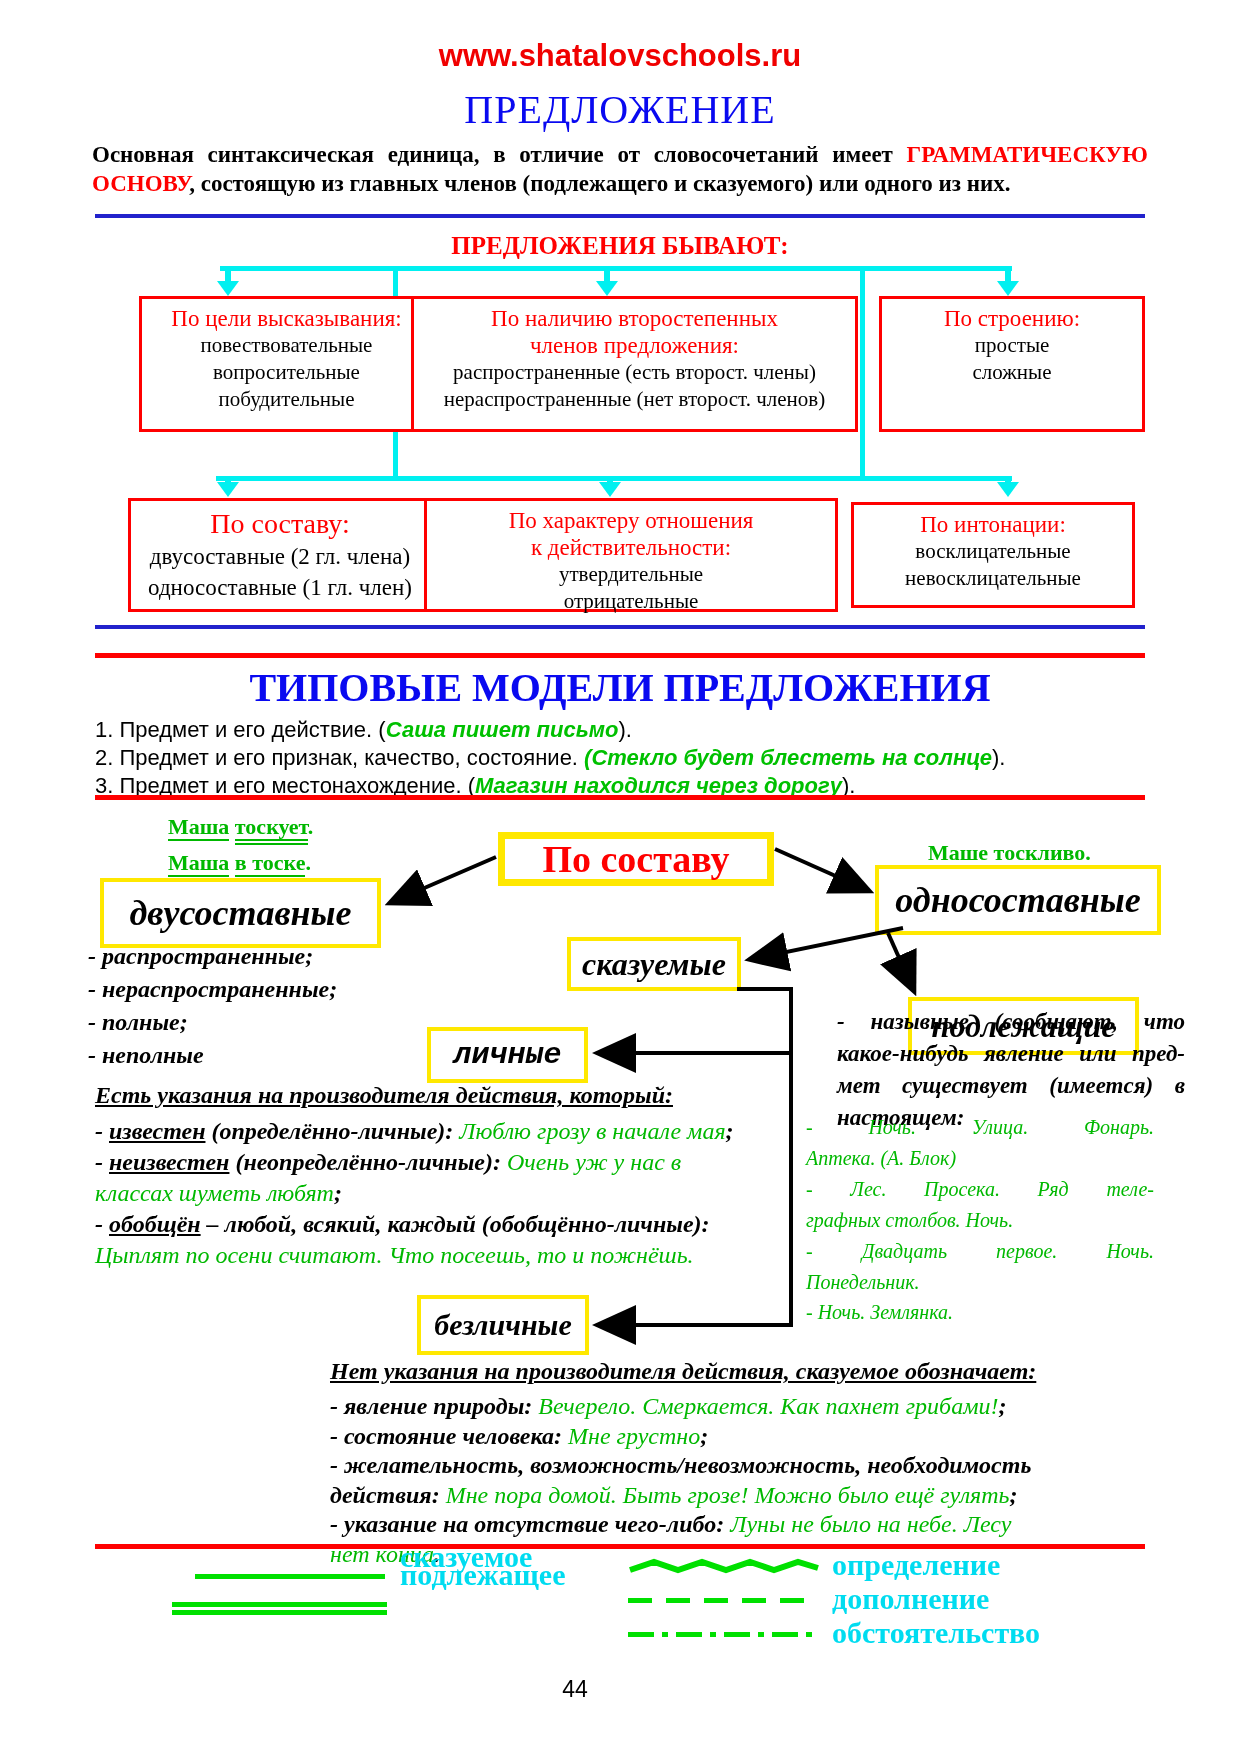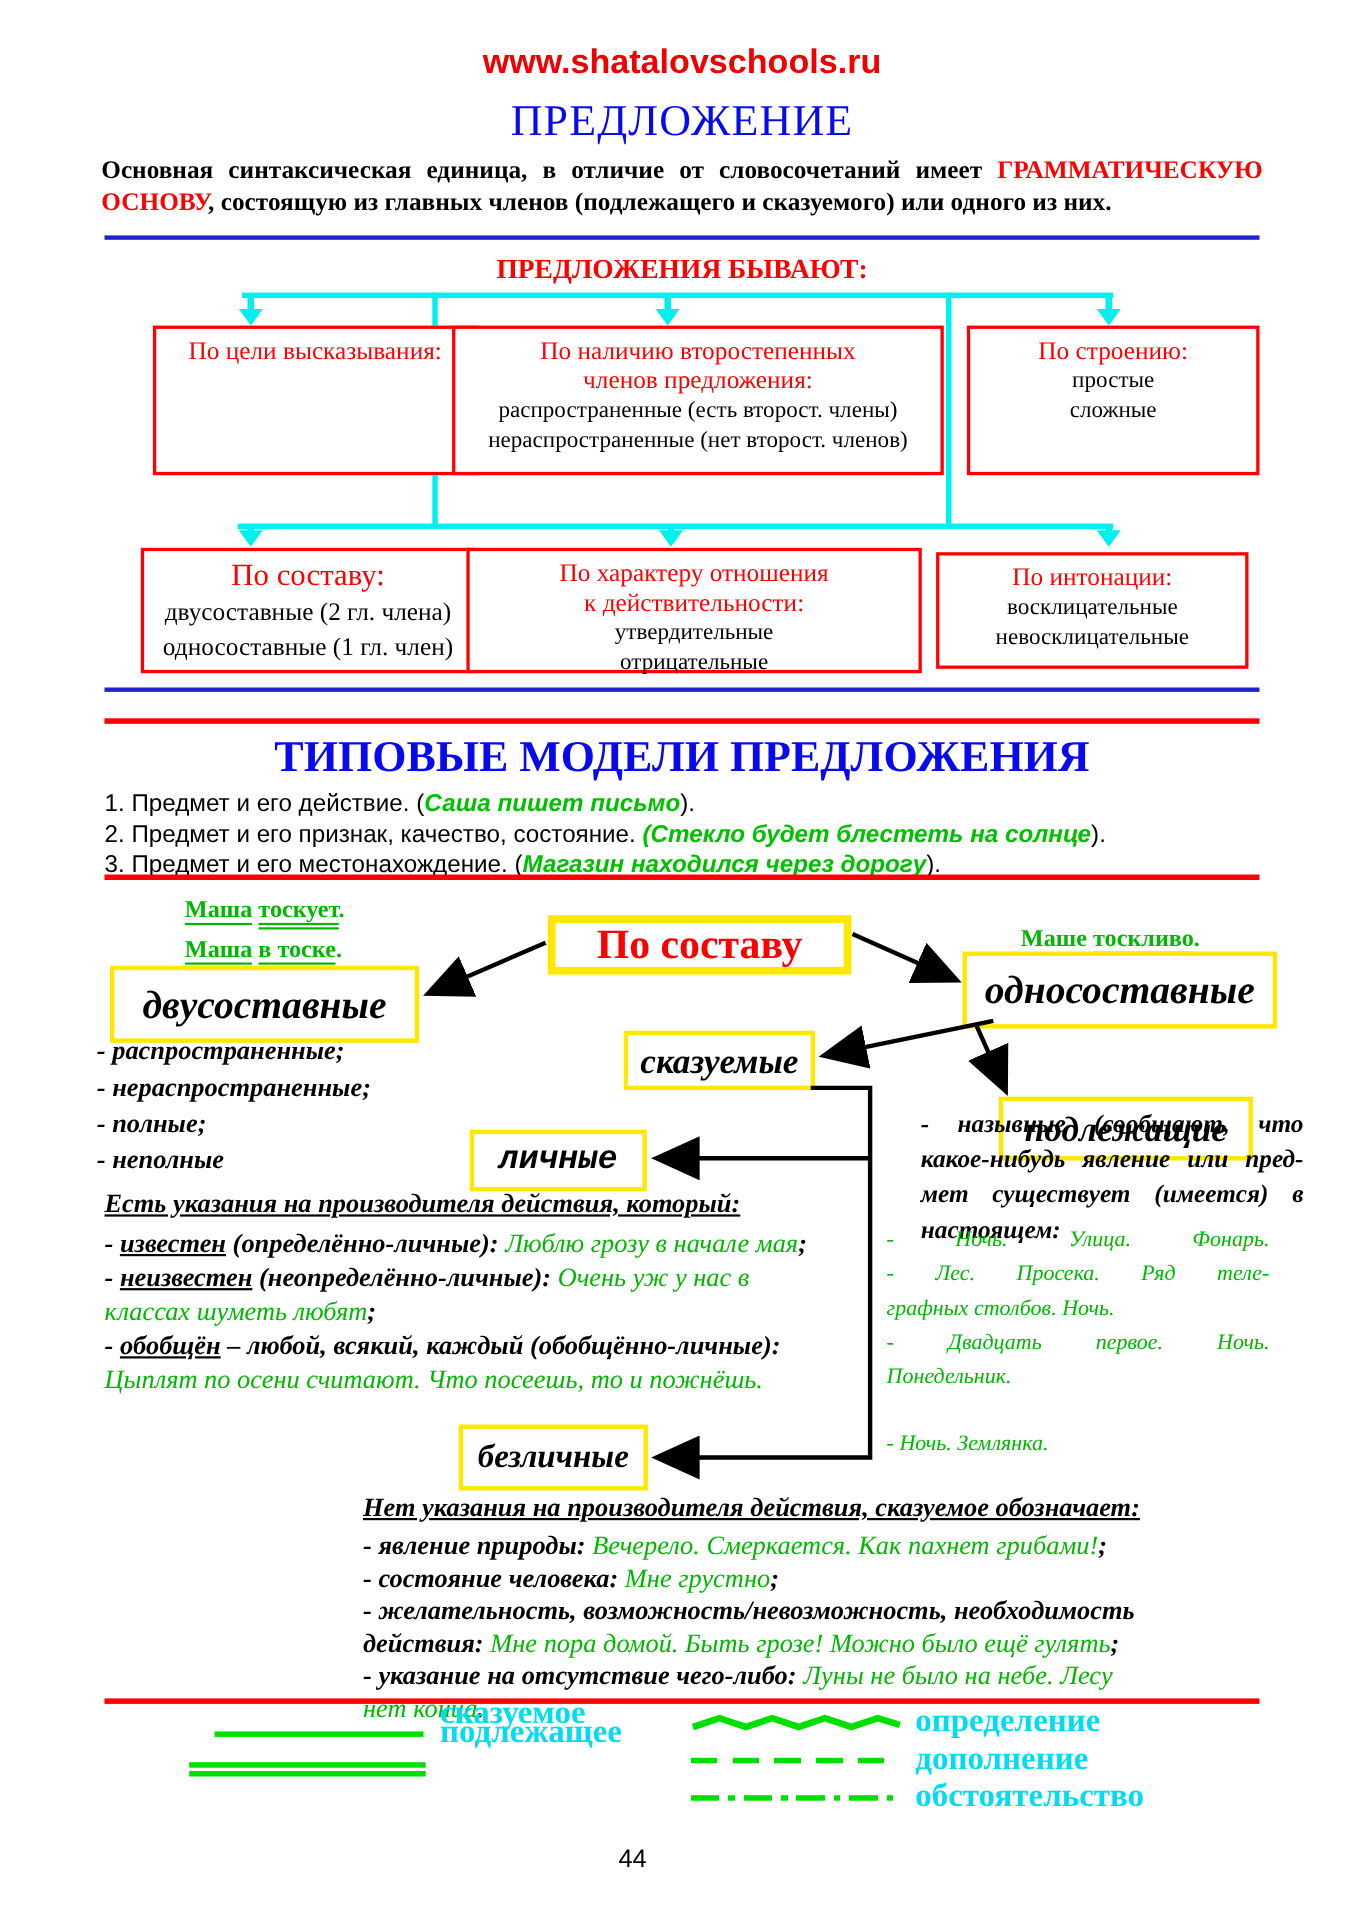--- a/index.html
+++ b/index.html
@@ -105,20 +105,25 @@
   <div class="cy-arr" style="left:217px;top:482px;"></div>
   <div class="cy" style="left:607px;top:478px;width:6px;height:8px;"></div>
   <div class="cy-arr" style="left:599px;top:482px;"></div>
   <div class="cy" style="left:1005px;top:478px;width:6px;height:8px;"></div>
   <div class="cy-arr" style="left:997px;top:482px;"></div>
 
   <div class="rbox" style="left:95px;top:296px;width:295px;height:136px;margin-left:44px;">
     <div class="box-title">
         <div class="line">По цели высказывания:</div>
       </div>
+    <div class="box-items">
+        <div class="line">повествовательные</div>
+        <div class="line">вопросительные</div>
+        <div class="line">побудительные</div>
+      </div>
   </div>
   <div class="rbox" style="left:411px;top:296px;width:447px;height:136px;">
     <div class="box-title">
         <div class="line">По наличию второстепенных</div>
         <div class="line">членов предложения:</div>
       </div>
     <div class="box-items">
         <div class="line">распространенные (есть второст. члены)</div>
         <div class="line">нераспространенные (нет второст. членов)</div>
       </div>
@@ -207,20 +212,21 @@
     </div>
 
   <div class="note" style="left:806px;top:1006px;width:348px;margin-left:31px;">
       <div class="line just">- назывные (сообщают, что</div>
       <div class="line just">какое-нибудь явление или пред-</div>
       <div class="line just">мет существует (имеется) в</div>
       <div class="line">настоящем:</div>
     </div>
   <div class="gnote" style="left:806px;top:1112px;width:348px;">
       <div class="line just">- Ночь. Улица. Фонарь.</div>
+      <div class="line">Аптека. (А. Блок)</div>
       <div class="line just">- Лес. Просека. Ряд теле-</div>
       <div class="line">графных столбов. Ночь.</div>
       <div class="line just">- Двадцать первое. Ночь.</div>
       <div class="line">Понедельник.</div>
     </div>
   <div class="gnote" style="left:806px;top:1297px;width:348px;">- Ночь. Землянка.</div>
 
   <div class="block-heading" style="left:95px;top:1082px;">Есть указания на производителя действия, который:</div>
   <div class="seg-block" style="left:95px;top:1116px;width:640px;">
     <div class="line"><span class="s-b">- </span><span class="s-bu">известен</span><span class="s-b"> (определённо-личные): </span><span class="s-ge">Люблю грозу в начале мая</span><span class="s-b">;</span></div>

